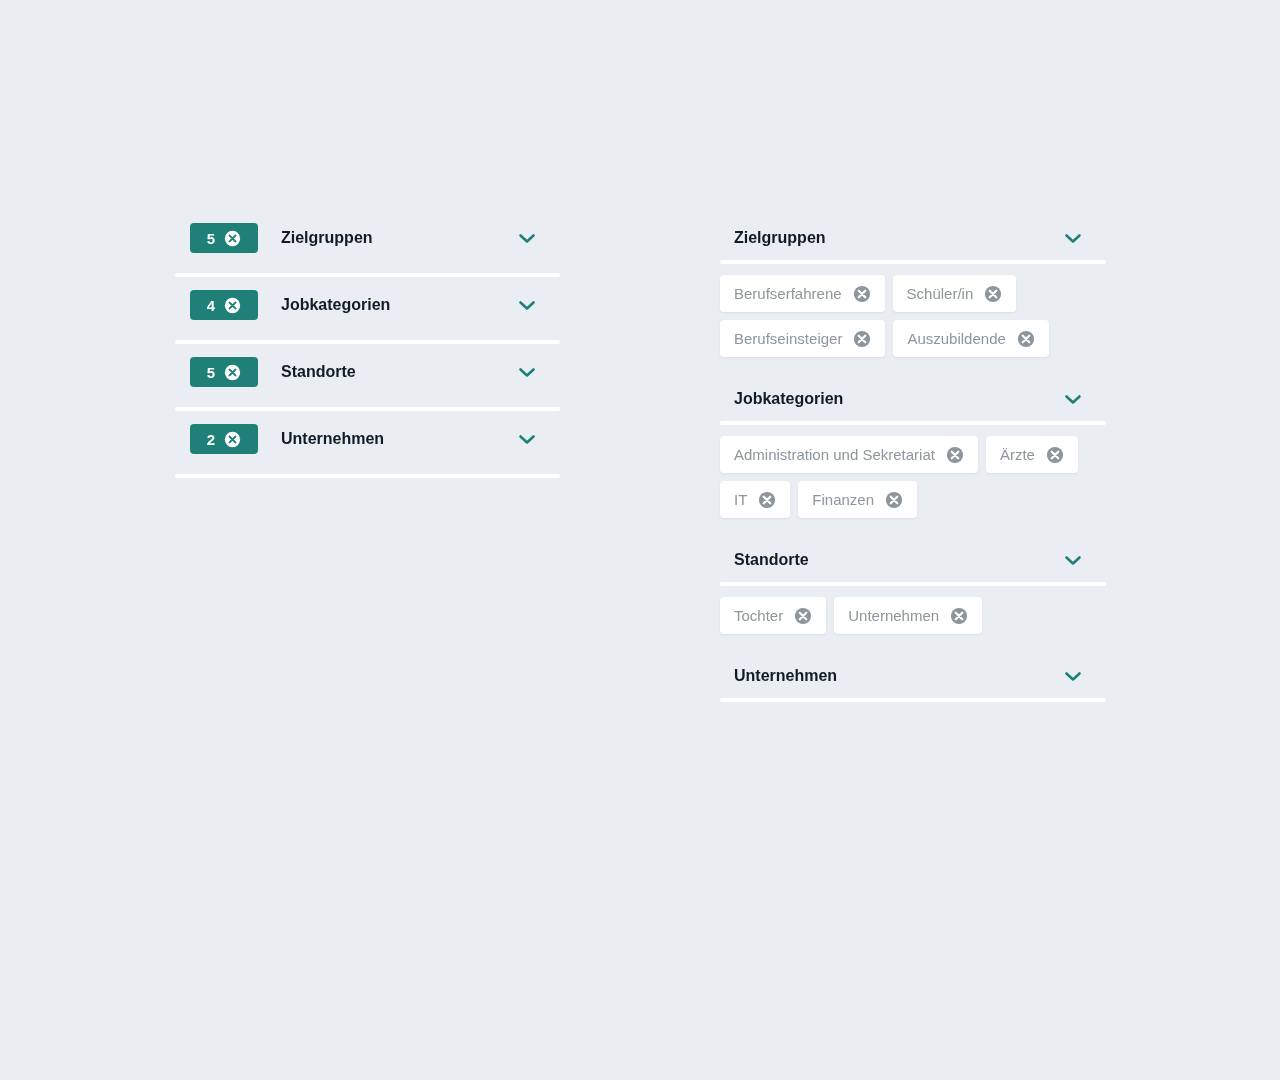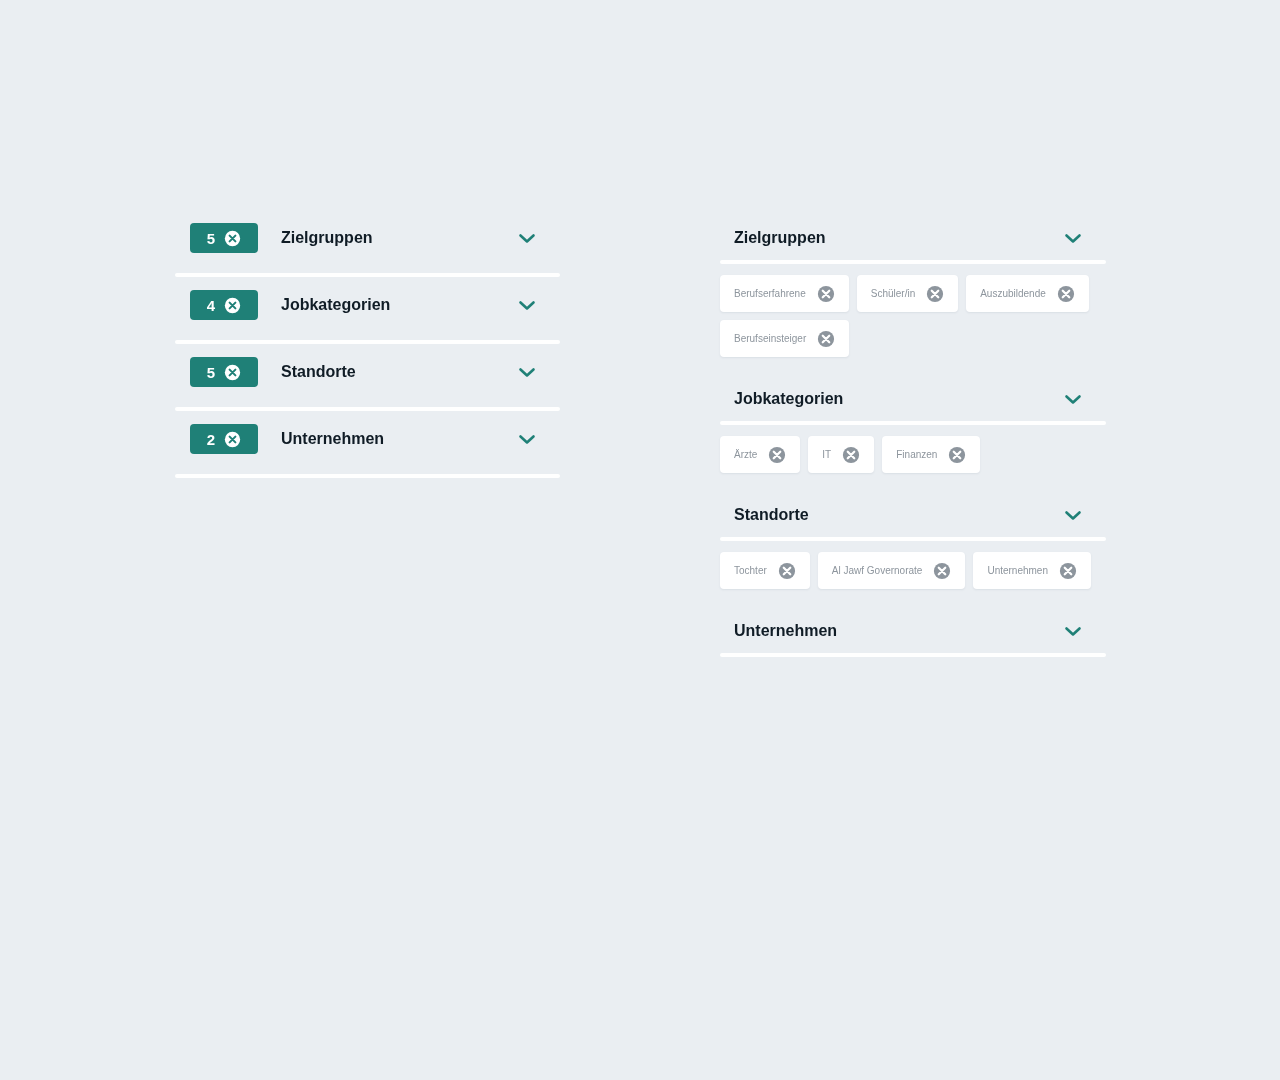--- a/index.html
+++ b/index.html
@@ -143,21 +143,21 @@
     height: 37px;
     padding: 0 14px;
     background: #ffffff;
     border-radius: 4px;
     box-shadow: 0 1px 2px rgba(80, 100, 120, 0.10);
     cursor: pointer;
     white-space: nowrap;
   }
 
   .chip-label {
-    font-size: 10px;
+    font-size: 15px;
     color: #8d959d;
     line-height: 1;
   }
 
   .chip-remove {
     width: 18px;
     height: 18px;
     flex: 0 0 auto;
     display: block;
   }
@@ -239,44 +239,51 @@
             </svg>
           </div>
           <div class="chip">
             <span class="chip-label">Schüler/in</span>
             <svg viewBox="0 0 20 20" class="chip-remove">
               <circle cx="10" cy="10" r="9" fill="#8d959d"></circle>
               <path d="M6.4 6.4 L13.6 13.6 M13.6 6.4 L6.4 13.6" stroke="#ffffff" stroke-width="2.5" stroke-linecap="round"></path>
             </svg>
           </div>
           <div class="chip">
+            <span class="chip-label">Berufseinsteiger</span>
+            <svg viewBox="0 0 20 20" class="chip-remove">
+              <circle cx="10" cy="10" r="9" fill="#8d959d"></circle>
+              <path d="M6.4 6.4 L13.6 13.6 M13.6 6.4 L6.4 13.6" stroke="#ffffff" stroke-width="2.5" stroke-linecap="round"></path>
+            </svg>
+          </div>
+          <div class="chip">
             <span class="chip-label">Auszubildende</span>
-            <svg viewBox="0 0 20 20" class="chip-remove">
-              <circle cx="10" cy="10" r="9" fill="#8d959d"></circle>
-              <path d="M6.4 6.4 L13.6 13.6 M13.6 6.4 L6.4 13.6" stroke="#ffffff" stroke-width="2.5" stroke-linecap="round"></path>
-            </svg>
-          </div>
-          <div class="chip">
-            <span class="chip-label">Berufseinsteiger</span>
             <svg viewBox="0 0 20 20" class="chip-remove">
               <circle cx="10" cy="10" r="9" fill="#8d959d"></circle>
               <path d="M6.4 6.4 L13.6 13.6 M13.6 6.4 L6.4 13.6" stroke="#ffffff" stroke-width="2.5" stroke-linecap="round"></path>
             </svg>
           </div>
         </div>
       </div>
       <div>
         <div class="section-head">
           <div class="section-title">Jobkategorien</div>
           <svg viewBox="0 0 22 22" class="chevron">
             <path d="M4.5 8.5 L11 14.5 L17.5 8.5" fill="none" stroke="#1f8077" stroke-width="2.6" stroke-linecap="round" stroke-linejoin="round"></path>
           </svg>
         </div>
         <div class="chip-group">
           <div class="chip">
+            <span class="chip-label">Administration und Sekretariat</span>
+            <svg viewBox="0 0 20 20" class="chip-remove">
+              <circle cx="10" cy="10" r="9" fill="#8d959d"></circle>
+              <path d="M6.4 6.4 L13.6 13.6 M13.6 6.4 L6.4 13.6" stroke="#ffffff" stroke-width="2.5" stroke-linecap="round"></path>
+            </svg>
+          </div>
+          <div class="chip">
             <span class="chip-label">Ärzte</span>
             <svg viewBox="0 0 20 20" class="chip-remove">
               <circle cx="10" cy="10" r="9" fill="#8d959d"></circle>
               <path d="M6.4 6.4 L13.6 13.6 M13.6 6.4 L6.4 13.6" stroke="#ffffff" stroke-width="2.5" stroke-linecap="round"></path>
             </svg>
           </div>
           <div class="chip">
             <span class="chip-label">IT</span>
             <svg viewBox="0 0 20 20" class="chip-remove">
               <circle cx="10" cy="10" r="9" fill="#8d959d"></circle>
@@ -301,27 +308,20 @@
         </div>
         <div class="chip-group">
           <div class="chip">
             <span class="chip-label">Tochter</span>
             <svg viewBox="0 0 20 20" class="chip-remove">
               <circle cx="10" cy="10" r="9" fill="#8d959d"></circle>
               <path d="M6.4 6.4 L13.6 13.6 M13.6 6.4 L6.4 13.6" stroke="#ffffff" stroke-width="2.5" stroke-linecap="round"></path>
             </svg>
           </div>
           <div class="chip">
-            <span class="chip-label">Al Jawf Governorate</span>
-            <svg viewBox="0 0 20 20" class="chip-remove">
-              <circle cx="10" cy="10" r="9" fill="#8d959d"></circle>
-              <path d="M6.4 6.4 L13.6 13.6 M13.6 6.4 L6.4 13.6" stroke="#ffffff" stroke-width="2.5" stroke-linecap="round"></path>
-            </svg>
-          </div>
-          <div class="chip">
             <span class="chip-label">Unternehmen</span>
             <svg viewBox="0 0 20 20" class="chip-remove">
               <circle cx="10" cy="10" r="9" fill="#8d959d"></circle>
               <path d="M6.4 6.4 L13.6 13.6 M13.6 6.4 L6.4 13.6" stroke="#ffffff" stroke-width="2.5" stroke-linecap="round"></path>
             </svg>
           </div>
         </div>
       </div>
       <div>
         <div class="section-head">

